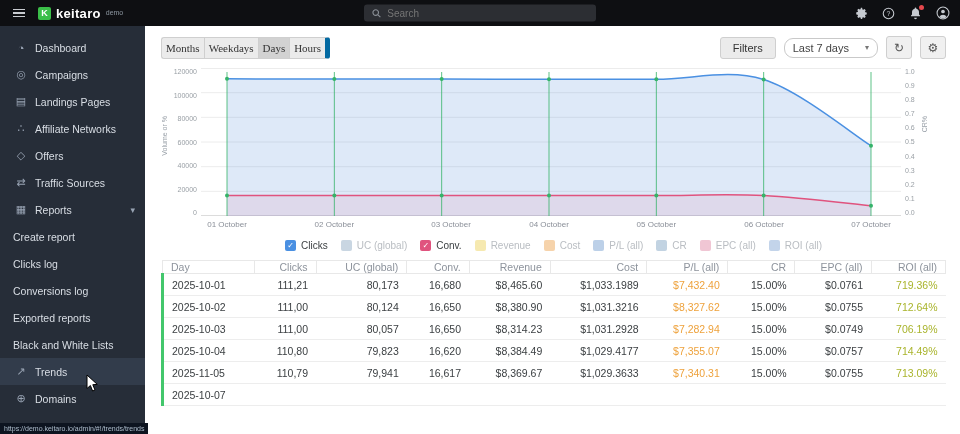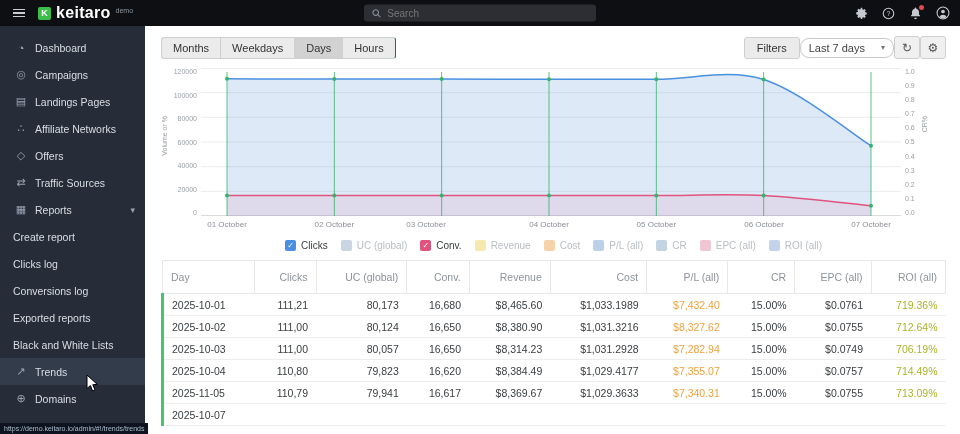--- a/index.html
+++ b/index.html
@@ -5,21 +5,21 @@
   *{margin:0;padding:0;box-sizing:border-box}
   html,body{width:960px;height:434px;overflow:hidden;background:#fff;font-family:"Liberation Sans",sans-serif}
   body{position:relative}
 
   
   .topbar{height:26px;background:#0e0f12;display:flex;align-items:center;padding:0 10px;position:relative;z-index:5}
   .hamburger{display:flex;flex-direction:column;gap:2px;cursor:pointer;padding:3px}
   .hamburger i{display:block;width:12px;height:1.6px;background:#c9ccd1}
   .brand{display:flex;align-items:center;gap:5px;margin-left:10px}
   .brand-mark{width:13px;height:13px;background:#3bbf49;border-radius:2px;color:#fff;font-weight:bold;font-size:9px;display:inline-flex;align-items:center;justify-content:center}
-  .brand-name{color:#fff;font-size:16px;font-weight:bold;letter-spacing:.3px}
+  .brand-name{color:#fff;font-size:13px;font-weight:bold;letter-spacing:.3px}
   .brand-badge{color:#8d97a1;font-size:7px;align-self:flex-start;margin-top:3px}
   .search{position:absolute;left:50%;top:50%;transform:translate(-50%,-50%);width:232px;height:17px;background:#2c2e33;border-radius:3px;display:flex;align-items:center;padding:0 8px;gap:6px}
   .search input{background:transparent;border:none;outline:none;color:#c9ccd1;font-size:10px;width:100%;font-family:inherit}
   .top-icons{margin-left:auto;display:flex;align-items:center;gap:14px}
   .tico{position:relative;color:#c6cad0;cursor:pointer;display:flex;align-items:center}
   .bell-dot{position:absolute;top:-2px;right:-2px;width:5px;height:5px;border-radius:50%;background:#e5484d}
 
   
   .layout{display:flex;height:408px}
   .sidebar{width:145px;background:#262d38;color:#d9dee5;padding-top:8px;position:relative;flex-shrink:0}
@@ -28,25 +28,25 @@
   .nav-item.active{background:#323c4b}
   .nav-icon{width:16px;margin-right:6px;color:#98a3b3;font-size:11px;text-align:center;flex-shrink:0}
   .nav-chevron{margin-left:auto;color:#98a3b3;font-size:9px}
   .status-tip{position:absolute;left:0;bottom:0;background:#0d1420;color:#aebdcc;font-size:7px;padding:2px 4px;white-space:nowrap;z-index:30}
 
   .content{flex:1;background:#fff;padding:10px 14px 0 16px;overflow:hidden}
 
   
   .toolbar{display:flex;align-items:center;margin-bottom:9px}
   .tabs{display:flex}
-  .tab{font-family:Liberation Sans, sans-serif;font-size:11px;padding:4px 11px;background:#ebebeb;border:1px solid #cfcfcf;border-right:none;color:#333;cursor:pointer}
+  .tab{font-family:Liberation Serif, serif;font-size:11px;padding:4px 4px;background:#ebebeb;border:1px solid #cfcfcf;border-right:none;color:#333;cursor:pointer}
   .tab:first-child{border-radius:3px 0 0 3px}
-  .tab:last-child{border-right:1px solid #0369a1;border-radius:0 3px 3px 0}
+  .tab:last-child{border-right:5px solid #0369a1;border-radius:0 3px 3px 0}
   .tab.active{background:#d2d2d2}
-  .toolbar-right{margin-left:auto;display:flex;align-items:center;}
+  .toolbar-right{margin-left:auto;display:flex;align-items:center;gap:8px}
   .btn{font-family:inherit;font-size:11px;padding:4px 12px;background:#ebebeb;border:1px solid #cfcfcf;border-radius:3px;color:#333;cursor:pointer}
   .select{display:flex;align-items:center;gap:16px;background:#fff;border:1px solid #c9c9c9;border-radius:9px;padding:3px 8px;font-size:11px;color:#444;cursor:pointer}
   .sel-chev{font-size:8px;color:#777}
   .icon-btn{width:26px;height:23px;background:#f0f0f0;border:1px solid #cfcfcf;border-radius:3px;color:#555;font-size:12px;display:flex;align-items:center;justify-content:center;cursor:pointer}
 
   
   .chart-region{display:flex;align-items:flex-start}
   .vtext{writing-mode:vertical-rl;transform:rotate(180deg);font-size:7px;color:#99a0a8;align-self:flex-start;margin-top:48px;width:10px;text-align:center}
   .yaxis{display:flex;flex-direction:column;justify-content:space-between;height:148px;font-size:7px;color:#9aa0a6}
   .yaxis.leftcol{width:30px;align-items:flex-end;padding-right:4px}
@@ -54,21 +54,21 @@
   .plot-col{display:flex;flex-direction:column}
   .xlabels{position:relative;height:13px;font-size:8px;color:#8a8f98;margin-top:4px}
   .xlabels span{position:absolute;transform:translateX(-50%);white-space:nowrap}
   .legend{display:flex;justify-content:center;align-items:center;gap:13px;margin-top:7px;font-size:10px;color:#3c4043}
   .lg-item{display:flex;align-items:center;gap:5px;cursor:pointer}
   .lg-item.off{color:#b9bdc2}
   .lg-box{width:11px;height:11px;border-radius:2px;font-size:8px;line-height:1;color:#fff;display:flex;align-items:center;justify-content:center;flex-shrink:0}
 
   
   .data-table{width:100%;border-collapse:collapse;margin-top:9px;font-size:10.5px}
-  .data-table th{font-weight:normal;color:#8d939c;text-align:right;padding:10px 8px;border:1px solid #e8e8e8;background:#fff}
+  .data-table th{font-weight:normal;color:#8d939c;text-align:right;padding:0 8px;border:1px solid #e8e8e8;background:#fff}
   .data-table th:first-child{text-align:left}
   .data-table td{padding:4.5px 8px;border-bottom:1px solid #ededed;color:#3c4043;text-align:right;white-space:nowrap}
   .data-table td.day{text-align:left;border-left:3px solid #43c76c}
   .data-table td.pl{color:#eea23c}
   .data-table td.roi{color:#a9b42c}
 
   .cursor{position:absolute;left:86px;top:374px;z-index:40;pointer-events:none}
 </style>
 </head>
 <body>
@@ -237,21 +237,21 @@
             <circle cx="133.33333333333331" cy="127.465" r="2" fill="#35b369"></circle>
             <circle cx="240.66666666666666" cy="127.465" r="2" fill="#35b369"></circle>
             <circle cx="348" cy="127.502" r="2" fill="#35b369"></circle>
             <circle cx="455.3333333333333" cy="127.5057" r="2" fill="#35b369"></circle>
             <circle cx="562.6666666666666" cy="127.52173333333333" r="2" fill="#35b369"></circle>
             <circle cx="670" cy="137.76333333333332" r="2" fill="#35b369"></circle>
           </svg>
         <div class="xlabels" style="width:700px">
             <span style="left: 26px;">01 October</span>
             <span style="left: 133.333px;">02 October</span>
-            <span style="left: 225px;">03 October</span>
+            <span style="left: 250px;">03 October</span>
             <span style="left: 348px;">04 October</span>
             <span style="left: 455.333px;">05 October</span>
             <span style="left: 563px; text-align: right;">06 October</span>
             <span style="left: 670px;">07 October</span>
           </div>
       </div>
       <div class="yaxis rightcol">
           <span>1.0</span>
           <span>0.9</span>
           <span>0.8</span>

